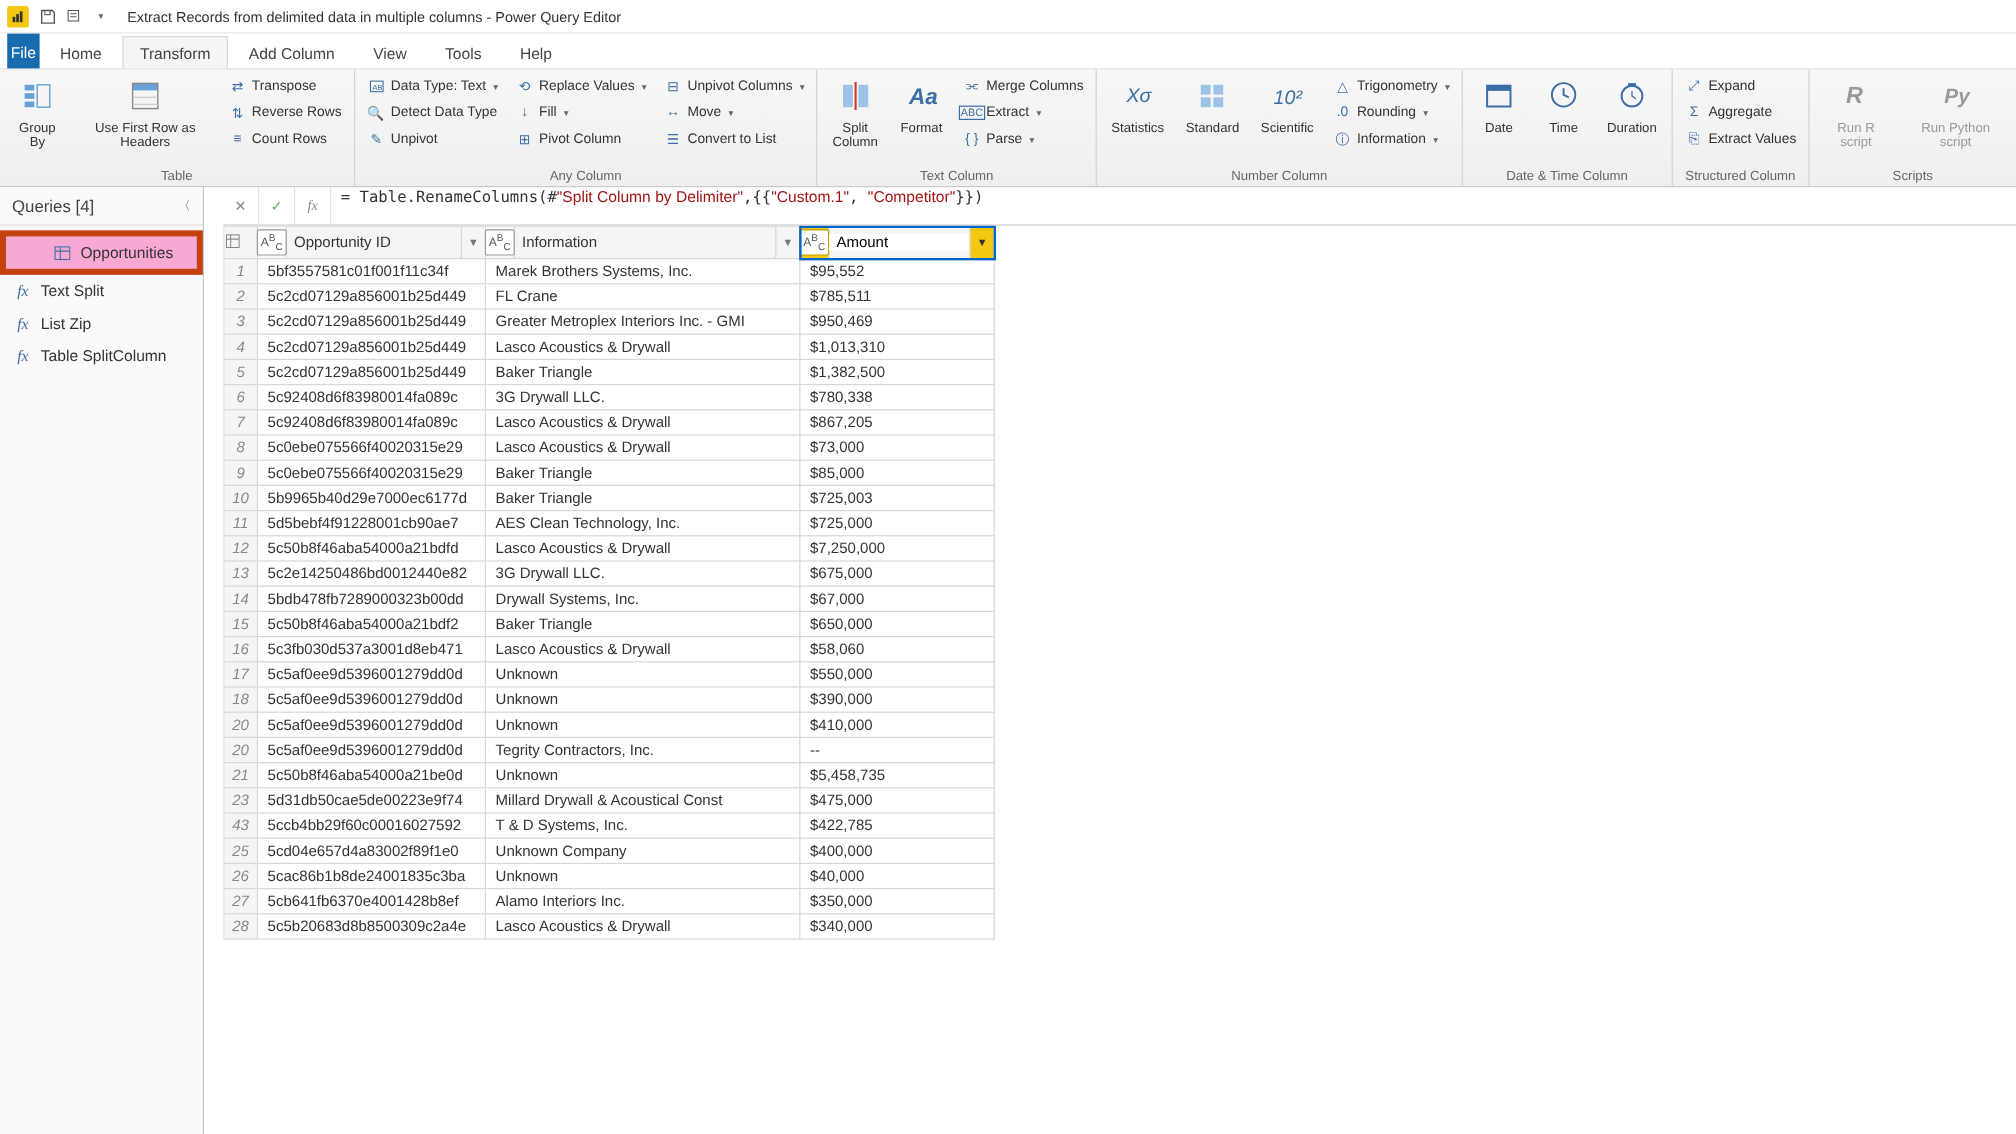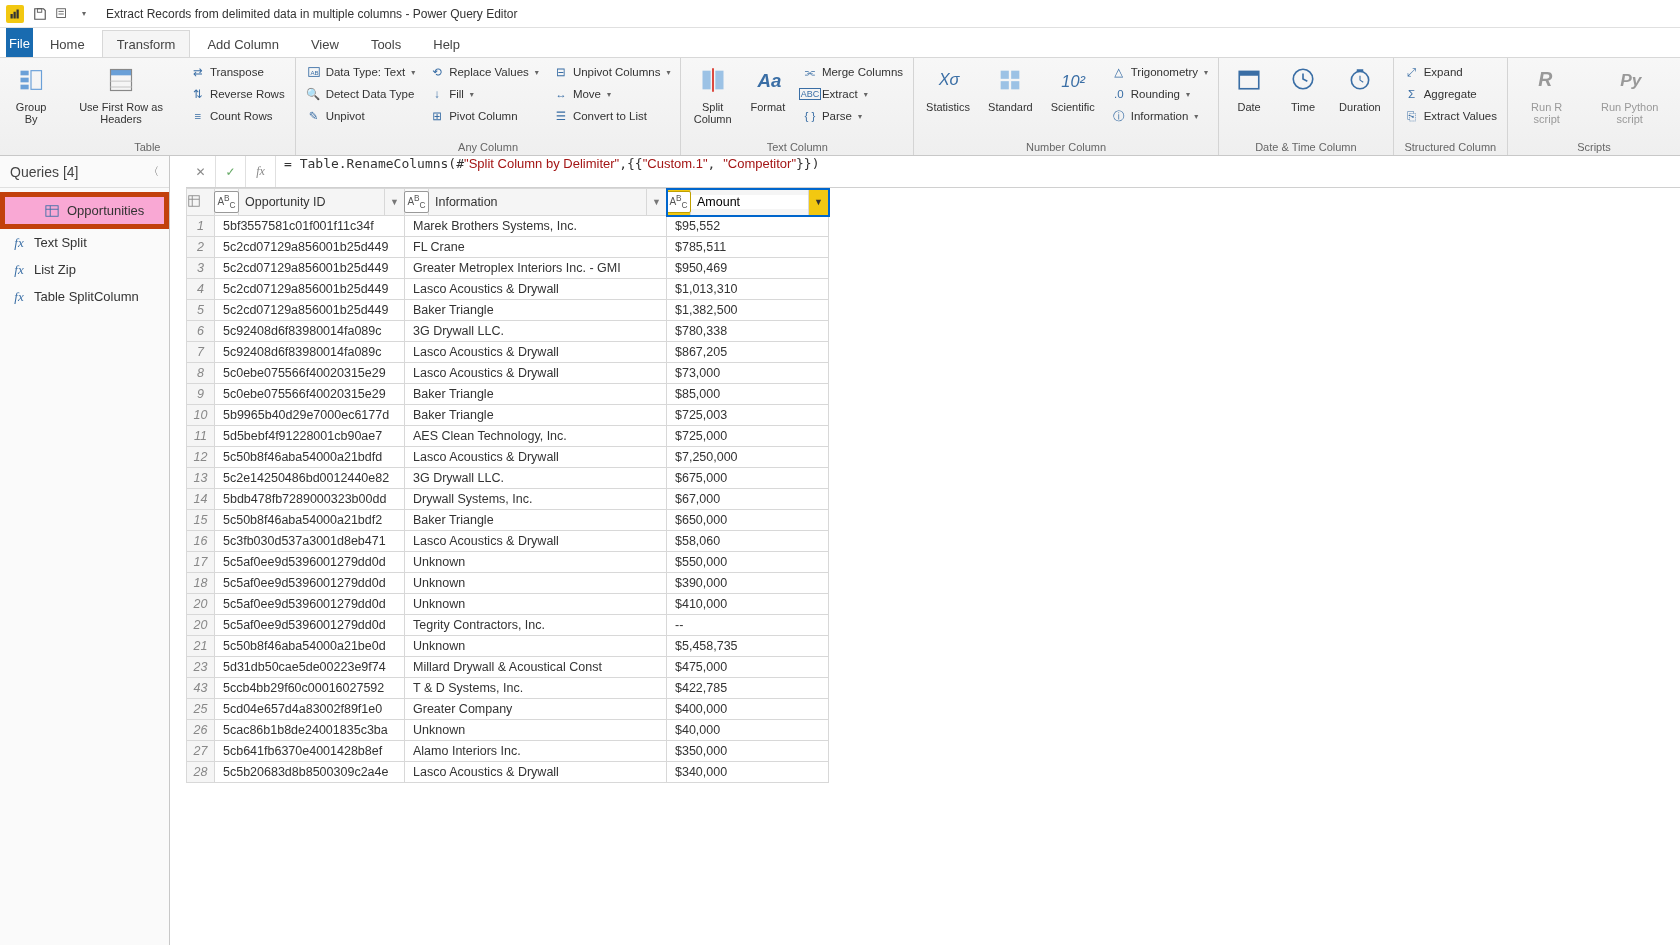--- a/index.html
+++ b/index.html
@@ -605,21 +605,21 @@
             </tr>
             <tr>
               <td class="rownum">43</td>
               <td class="cell col-id">5ccb4bb29f60c00016027592</td>
               <td class="cell col-comp">T &amp; D Systems, Inc.</td>
               <td class="cell col-amt">$422,785</td>
             </tr>
             <tr>
               <td class="rownum">25</td>
               <td class="cell col-id">5cd04e657d4a83002f89f1e0</td>
-              <td class="cell col-comp">Greater Company</td>
+              <td class="cell col-comp">Unknown Company</td>
               <td class="cell col-amt">$400,000</td>
             </tr>
             <tr>
               <td class="rownum">26</td>
               <td class="cell col-id">5cac86b1b8de24001835c3ba</td>
               <td class="cell col-comp">Unknown</td>
               <td class="cell col-amt">$40,000</td>
             </tr>
             <tr>
               <td class="rownum">27</td>

